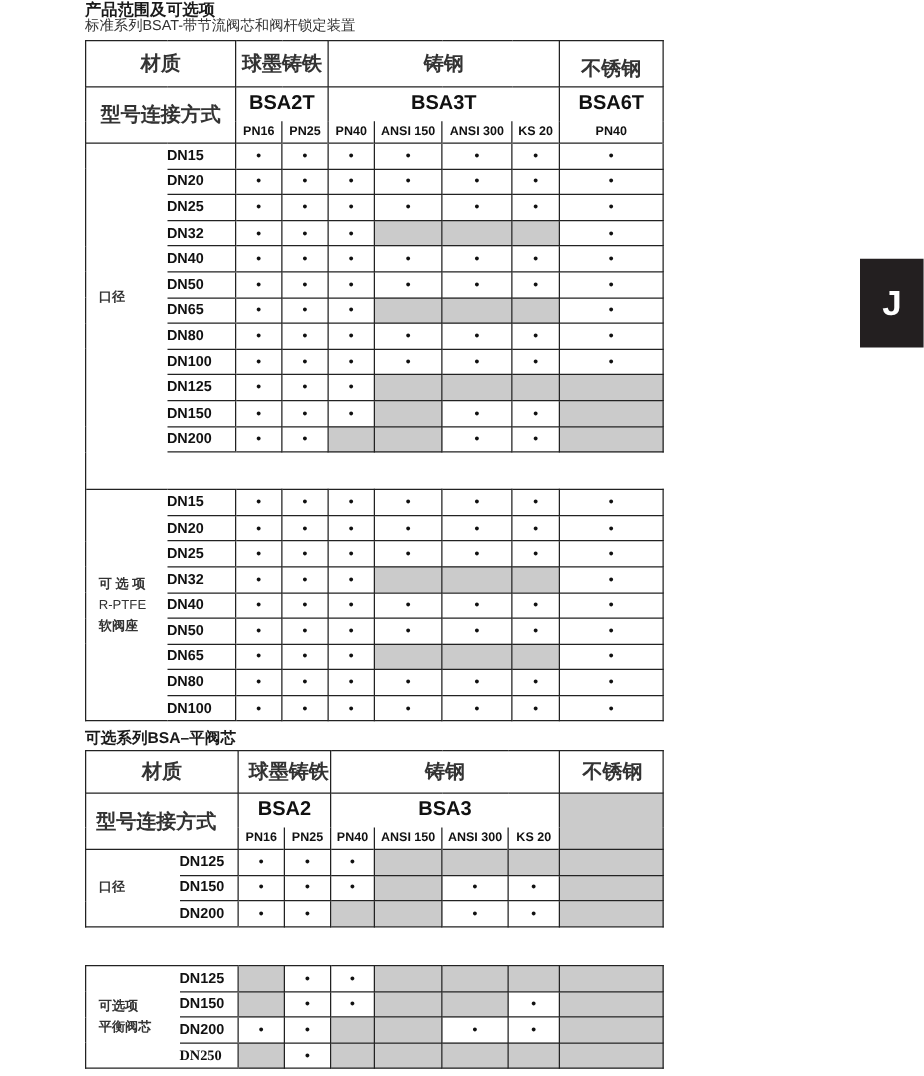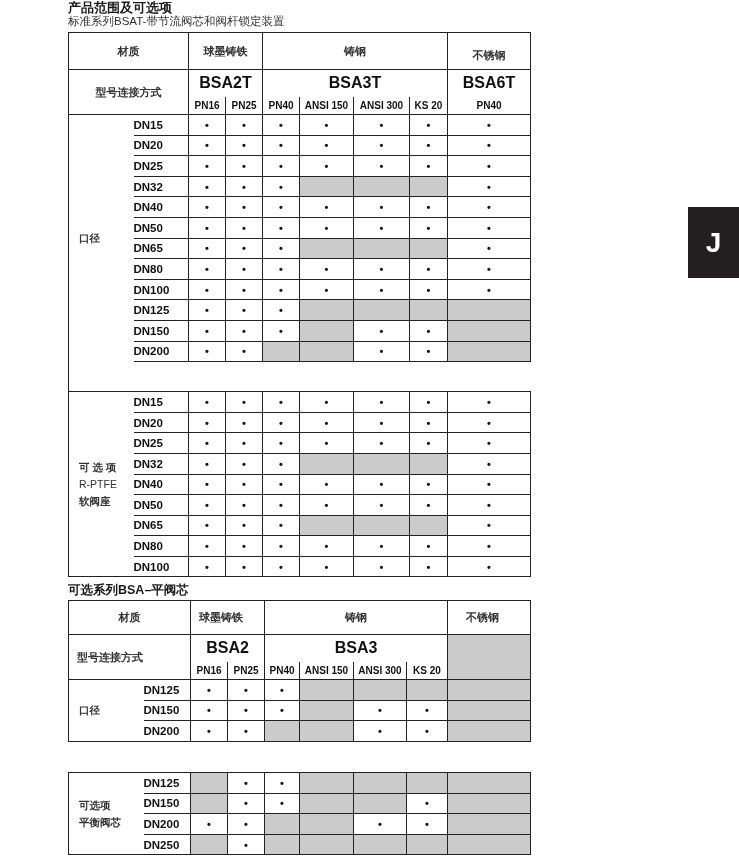--- a/index.html
+++ b/index.html
@@ -6,21 +6,21 @@
   body { width:739px; height:861px; position:relative; overflow:hidden;
          font-family:"Liberation Sans", "DejaVu Sans", sans-serif; color:#111; }
   .abs { position:absolute; }
   .title { left:68px; top:0px; font-size:13px; font-weight:bold; color:#1a1a1a; line-height:15px; }
   .subtitle { left:68px; top:14px; font-size:11.5px; color:#333; line-height:14px; }
   .sec-title { left:68px; top:582px; font-size:12.5px; font-weight:bold; color:#1a1a1a; line-height:16px; }
 
   table.grid { position:absolute; border-collapse:collapse; table-layout:fixed; font-size:11px; }
   table.grid td { padding:0; text-align:center; vertical-align:middle; }
   .b-all { border:1.5px solid #222; }
-  .hdr-cn { font-size:11px; font-weight:bold; color:#333; }
+  .hdr-cn { font-size:16px; font-weight:bold; color:#333; }
   .model { font-size:16px; font-weight:bold; color:#111; }
   .conn { font-size:10px; font-weight:bold; color:#111; }
   .dn { font-size:11.5px; font-weight:bold; text-align:left !important; padding-left:0 !important; }
   .dot { font-size:11px; font-weight:bold; }
   .grey { background:#cbcbcb; }
   .side-label { font-size:10.5px; font-weight:bold; color:#333; text-align:left !important; padding-left:10px !important; line-height:17px; }
   .side-label .light { font-weight:normal; }
 
   .jtab { left:688px; top:207px; width:51px; height:71px; background:#231f20; color:#fff;
           font-size:28px; font-weight:bold; display:flex; align-items:center; justify-content:center; }
@@ -400,21 +400,21 @@
         <td class="dn" style="border-bottom: 1.5px solid rgb(34, 34, 34); border-top: 1.5px solid rgb(34, 34, 34);">DN200</td>
         <td class="dot" style="border: 1.5px solid rgb(34, 34, 34);">•</td>
         <td class="dot" style="border: 1.5px solid rgb(34, 34, 34);">•</td>
         <td class="dot grey" style="border: 1.5px solid rgb(34, 34, 34);"></td>
         <td class="dot grey" style="border: 1.5px solid rgb(34, 34, 34);"></td>
         <td class="dot" style="border: 1.5px solid rgb(34, 34, 34);">•</td>
         <td class="dot" style="border: 1.5px solid rgb(34, 34, 34);">•</td>
         <td class="dot grey" style="border: 1.5px solid rgb(34, 34, 34);"></td>
       </tr>
       <tr style="height: 20.6px;">
-        <td class="dn" style="border-bottom: 1.5px solid rgb(34, 34, 34); border-top: 1.5px solid rgb(34, 34, 34);">DN250</td>
+        <td class="dn" style="border-bottom: 1.5px solid rgb(34, 34, 34); border-top: 1.5px solid rgb(34, 34, 34); font-family: Liberation Serif, serif;">DN250</td>
         <td class="dot grey" style="border: 1.5px solid rgb(34, 34, 34);"></td>
         <td class="dot" style="border: 1.5px solid rgb(34, 34, 34);">•</td>
         <td class="dot grey" style="border: 1.5px solid rgb(34, 34, 34);"></td>
         <td class="dot grey" style="border: 1.5px solid rgb(34, 34, 34);"></td>
         <td class="dot grey" style="border: 1.5px solid rgb(34, 34, 34);"></td>
         <td class="dot grey" style="border: 1.5px solid rgb(34, 34, 34);"></td>
         <td class="dot grey" style="border: 1.5px solid rgb(34, 34, 34);"></td>
       </tr>
     </tbody>
 </table>

